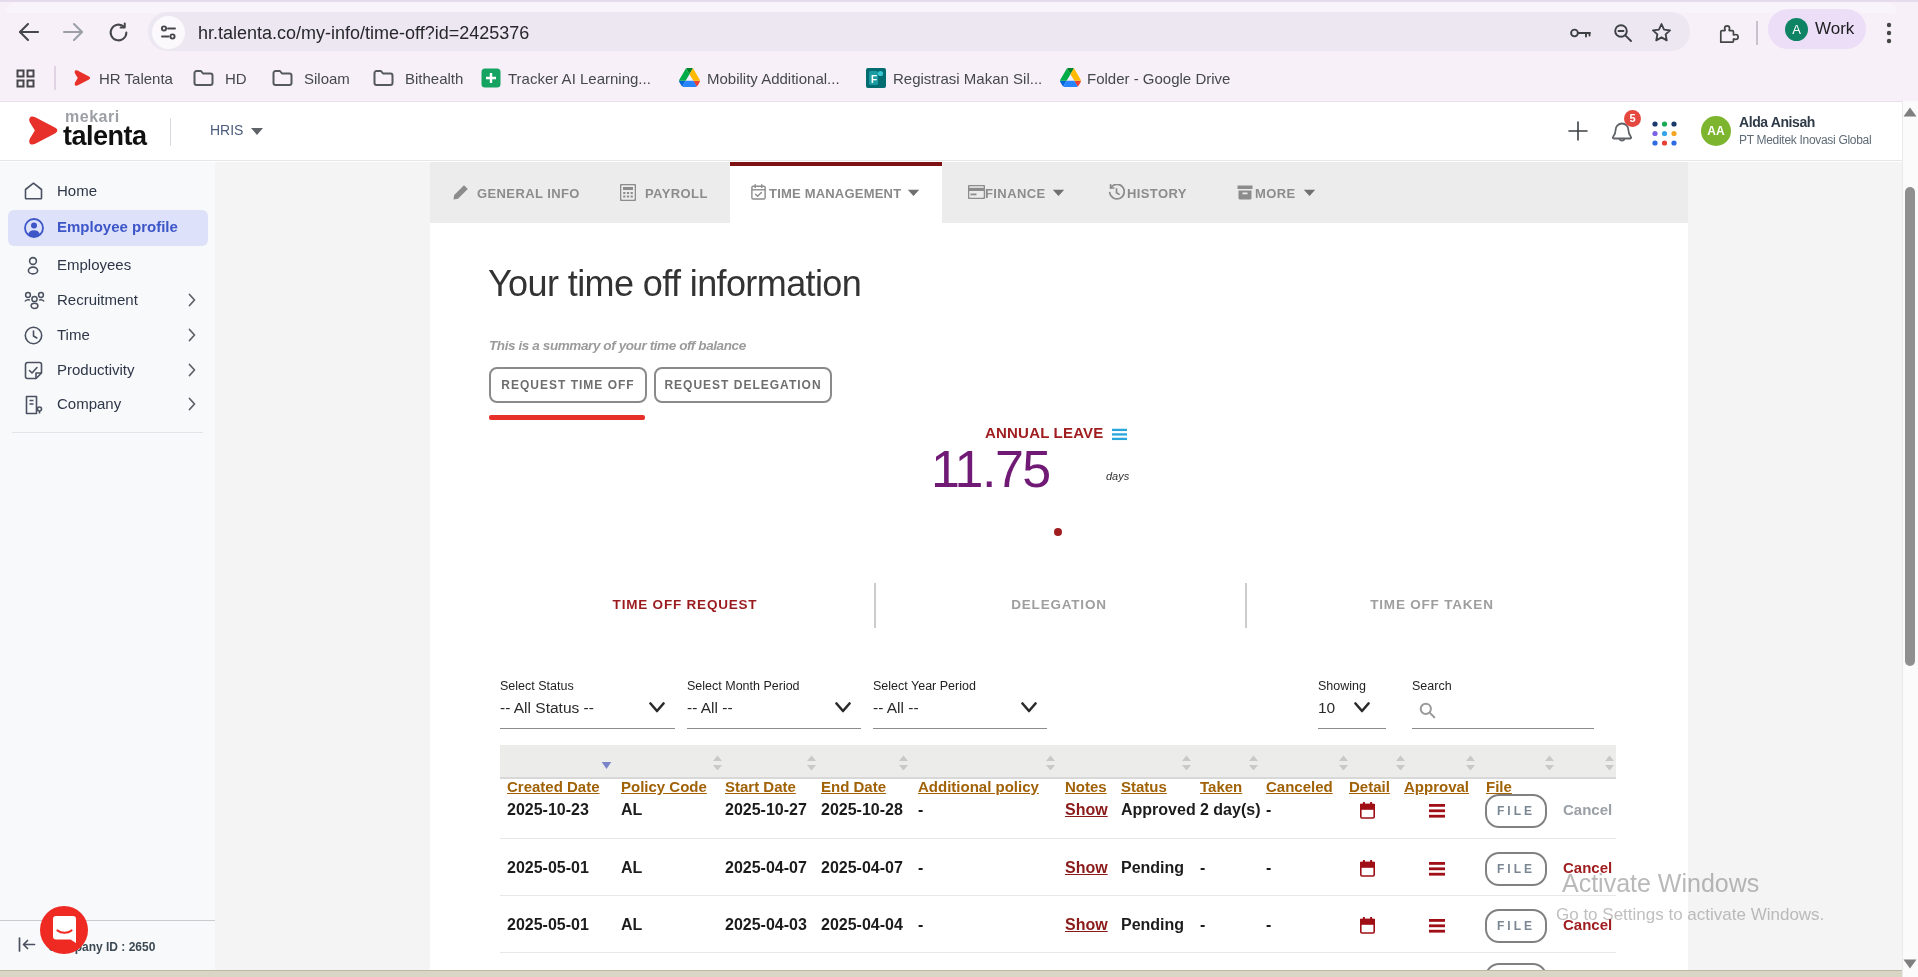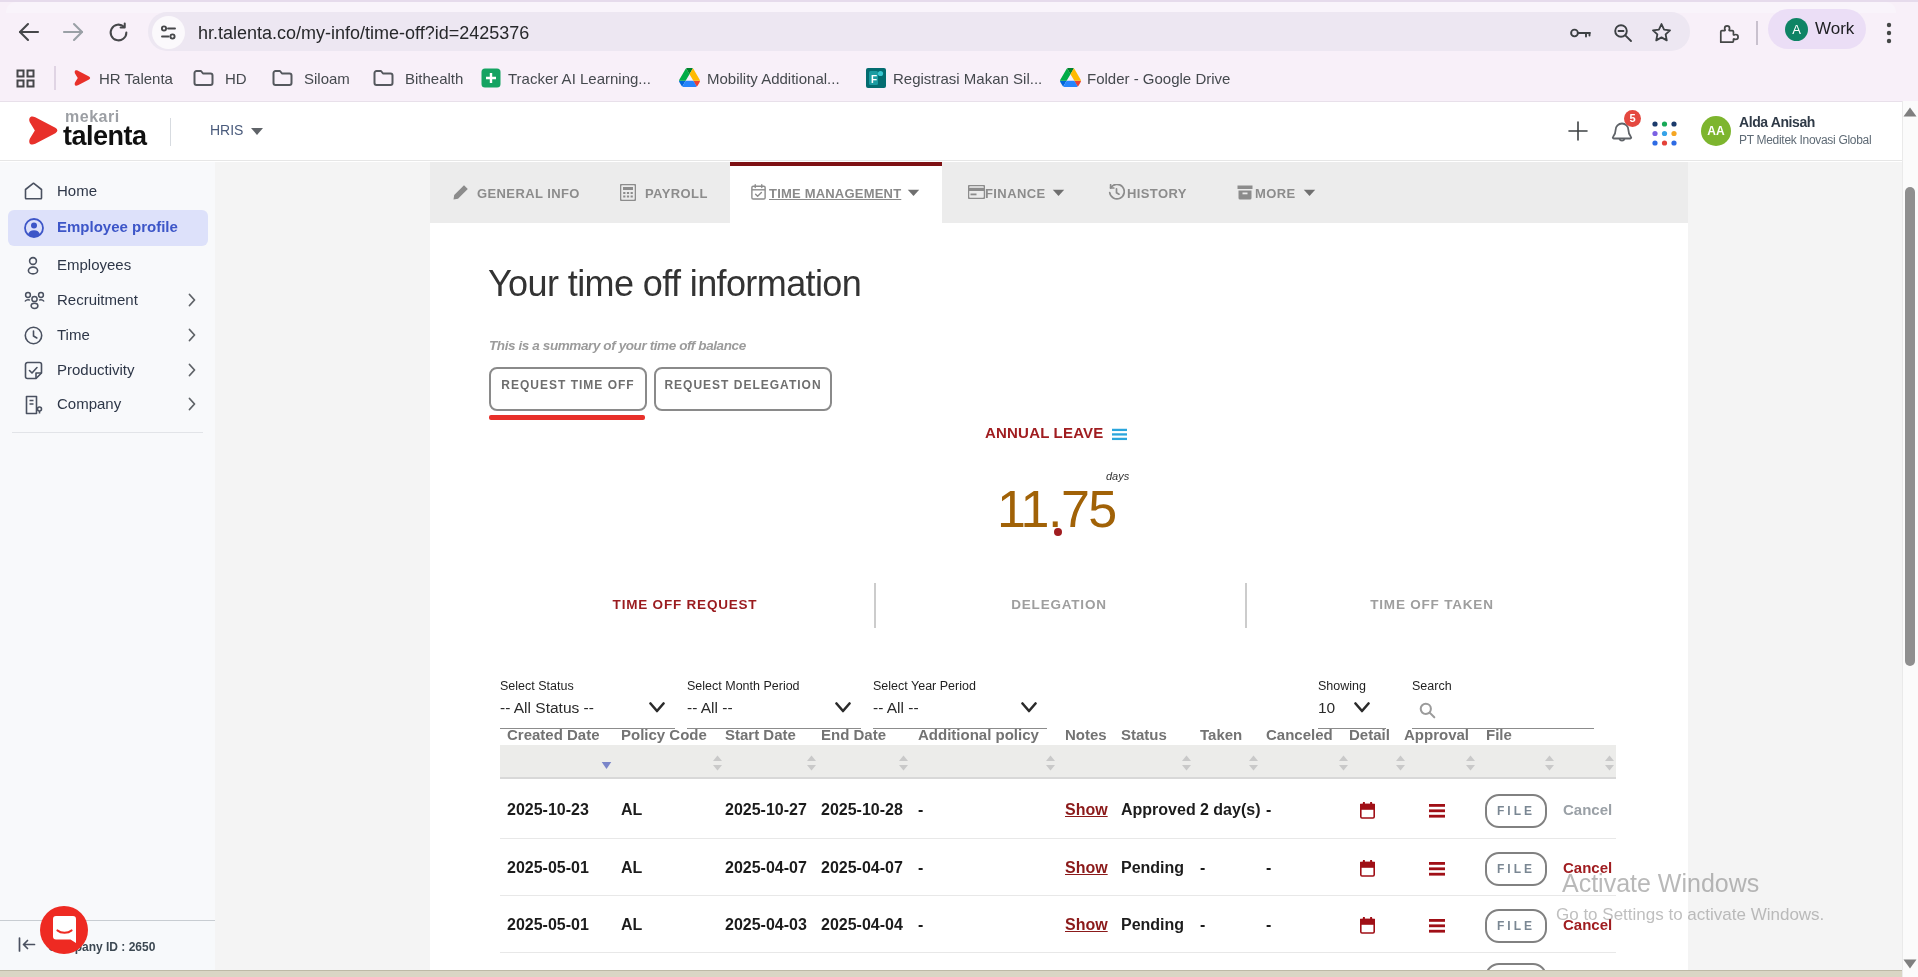--- a/index.html
+++ b/index.html
@@ -36,34 +36,34 @@
   .chev { position:absolute; left:186px; top:9px; }
   #selpill { left:8px; top:210px; width:200px; height:36px; border-radius:6px; background:#DDE1FA; }
   
   #rightpanel { left:1688px; top:162px; width:214px; height:815px; background:#F4F4F4; }
   #gutter { left:215px; top:162px; width:215px; height:815px; background:#F4F4F4; }
   #tabband { left:430px; top:162px; width:1258px; height:61px; background:#ECECEC; }
   #activetab { left:730px; top:162px; width:212px; height:61px; background:#fff; border-top:4px solid #7E1114; }
   .tab { position:absolute; top:186px; font-size:13px; font-weight:bold; color:#8C8C8C; letter-spacing:0.4px; white-space:nowrap; }
   #heading { left:488px; top:263px; font-size:36px; letter-spacing:-0.6px; font-weight:300; color:#333; }
   #subhead { left:489px; top:338px; letter-spacing:-0.4px; font-size:13.5px; font-weight:bold; font-style:italic; color:#9B9B9B; }
-  .btn { position:absolute; top:367px; height:44px; white-space:nowrap; border:2px solid #8A8A8A; border-radius:8px; color:#6E6E6E; font-size:12px; font-weight:bold; letter-spacing:1px; text-align:center; }
+  .btn { position:absolute; top:367px; height:36px; white-space:nowrap; border:2px solid #8A8A8A; border-radius:8px; color:#6E6E6E; font-size:12px; font-weight:bold; letter-spacing:1px; text-align:center; }
   #redbar { left:489px; top:415px; width:156px; height:5px; background:#E8302A; border-radius:2px; }
   #annual { left:985px; top:424px; font-size:15px; font-weight:bold; color:#A01D20; letter-spacing:0.2px; white-space:nowrap; }
-  #bignum { left:997px; top:439px; font-size:52px; font-weight:300; color:#a16207; letter-spacing:-1.5px;margin-top:40px; }
+  #bignum { left:931px; top:439px; font-size:52px; font-weight:300; color:#701a75; letter-spacing:-1.5px; }
   #daystxt { left:1106px; top:470px; font-size:11px; font-style:italic; color:#333; }
   #reddot { left:1054px; top:528px; width:8px; height:8px; border-radius:50%; background:#A01D20; }
   .tab3 { position:absolute; top:597px; font-size:13.5px; font-weight:bold; letter-spacing:0.8px; }
   .vsep { position:absolute; top:583px; width:2px; height:45px; background:#CCCCCC; }
   .flabel { position:absolute; top:679px; font-size:12.5px; color:#1F1F1F; }
   .fvalue { position:absolute; top:699px; font-size:15.5px; color:#2B2B2B; }
   .funder { position:absolute; top:728px; height:1px; background:#8C8C8C; }
   
   #thead { left:500px; top:745px; width:1116px; height:34px; background:#ECECEA; border-bottom:2px solid #D8D8D8; }
-  .th { position:absolute; top:726px; font-size:15px; font-weight:bold; color:#737373; }
+  .th { position:absolute; top:778px; font-size:15px; font-weight:bold; color:#a16207;text-decoration:underline; }
   .row { position:absolute; left:500px; width:1116px; height:57px; border-bottom:1px solid #E8E8E8; }
   .td { position:absolute; top:20px; font-size:16px; font-weight:bold; color:#1C1C1C; }
   .show { color:#8B1A1A; text-decoration:underline; }
   .filebtn { position:absolute; left:985px; top:13px; width:62px; height:34px; border:2px solid #818181; border-radius:14px; color:#7A8793; font-size:12px; font-weight:bold; letter-spacing:3px; text-align:center; line-height:31px; }
   .cancel { position:absolute; left:1063px; top:20px; font-size:15px; font-weight:bold; }
   .sortpair { position:absolute; top:754px; width:11px; height:18px; }
   .calico { position:absolute; left:860px; top:21px; }
   .hamico { position:absolute; left:929px; top:23px; }
   
   #wmark1 { left:1556px; top:869px; font-size:25px; color:rgba(128,128,128,0.55);margin-left:6px; }
@@ -317,21 +317,21 @@
         <rect x="10.6" y="11.5" width="2.2" height="2"></rect>
       </g>
     </svg>
   <div class="tab" style="left:645px;">PAYROLL</div>
   <svg class="abs" style="left:751px; top:184px;" width="15" height="16" viewBox="0 0 17 18" fill="none" stroke="#8C8C8C" stroke-width="1.6">
       <rect x="1" y="2.5" width="15" height="14.5" rx="1.5"></rect>
       <path d="M1 6.5 H16"></path>
       <path d="M4.8 0.8 V4 M12.2 0.8 V4" stroke-linecap="round"></path>
       <path d="M5.2 11.5 L7.5 13.8 L11.8 9.5" stroke-linecap="round" stroke-linejoin="round"></path>
     </svg>
-  <div class="tab" style="left:769px; letter-spacing:0.2px; color:#898989;text-decoration:underline;">TIME MANAGEMENT</div>
+  <div class="tab" style="left:769px; letter-spacing:0.2px; color:#898989;">TIME MANAGEMENT</div>
   <svg class="abs" style="left:907px; top:189px;" width="13" height="8" viewBox="0 0 13 8">
       <path d="M0.8 0.8 L6.5 7 L12.2 0.8 Z" fill="#6F6F6F"></path>
     </svg>
   <svg class="abs" style="left:968px; top:185px;" width="17" height="14" viewBox="0 0 17 14" fill="#8C8C8C">
       <rect x="0.5" y="0.5" width="16" height="13" rx="1.5" fill="none" stroke="#8C8C8C" stroke-width="1.5"></rect>
       <rect x="0.5" y="2.8" width="16" height="3.2"></rect>
       <rect x="2.5" y="8.5" width="6" height="1.8"></rect>
     </svg>
   <div class="tab" style="left:985px;">FINANCE</div>
   <svg class="abs" style="left:1052px; top:189px;" width="13" height="8" viewBox="0 0 13 8">

